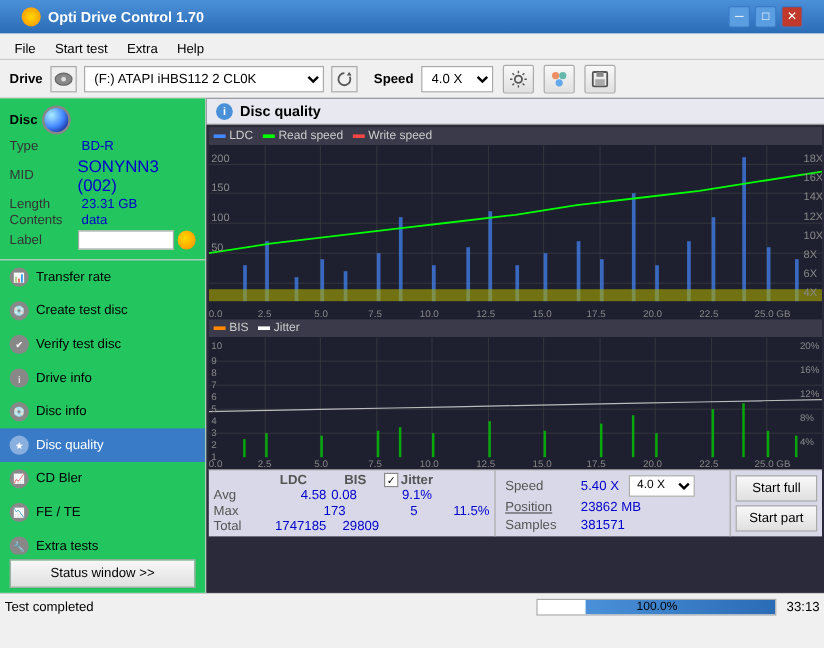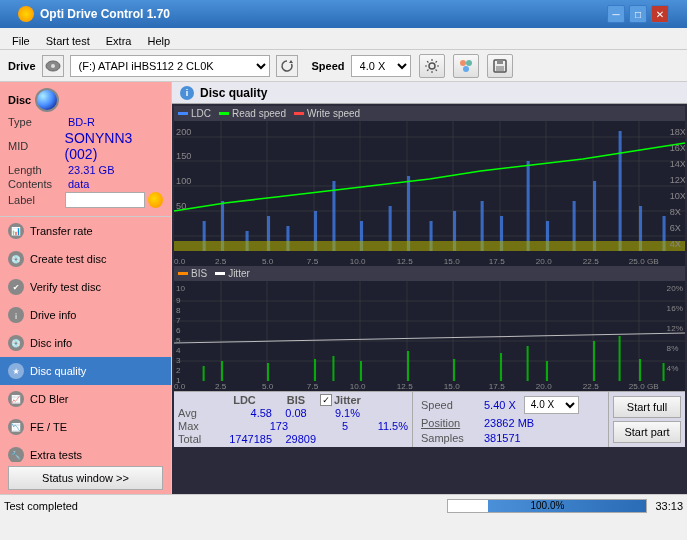--- a/index.html
+++ b/index.html
@@ -125,21 +125,21 @@
 
     
     .main-content {
       display: flex;
       height: calc(540px - 28px - 22px - 32px - 24px - 22px);
     }
 
     
     .sidebar {
       width: 172px;
-      background: #fca5a5;
+      background: #22c55e;
       border-right: 1px solid #ccc;
       display: flex;
       flex-direction: column;
       height: 100%;
     }
 
     
     .disc-info {
       padding: 6px 8px;
       border-bottom: 1px solid #ccc;
@@ -712,21 +712,21 @@
             <div style="width:55px;text-align:center;color:#555;font-weight:bold;">LDC</div>
             <div style="width:40px;text-align:center;color:#555;font-weight:bold;">BIS</div>
             <div style="display:flex;align-items:center;gap:2px;">
               <div class="checkbox-mini">✓</div>
               <span style="color:#555;font-weight:bold;">Jitter</span>
             </div>
           </div>
           <div style="display:flex;gap:4px;margin-top:1px;">
             <div style="width:35px;color:#555;">Avg</div>
             <div style="width:55px;text-align:right;color:#0000cc;">4.58</div>
-            <div style="width:40px;text-align:center;color:#0000cc;">0.08</div>
+            <div style="width:40px;text-align:left;color:#0000cc;">0.08</div>
             <div style="width:40px;text-align:right;color:#0000cc;">9.1%</div>
           </div>
           <div style="display:flex;gap:20px;margin-top:1px;">
             <div style="width:35px;color:#555;">Max</div>
             <div style="width:55px;text-align:right;color:#0000cc;">173</div>
             <div style="width:40px;text-align:right;color:#0000cc;">5</div>
             <div style="width:40px;text-align:right;color:#0000cc;">11.5%</div>
           </div>
           <div style="display:flex;gap:4px;margin-top:1px;">
             <div style="width:35px;color:#555;">Total</div>

